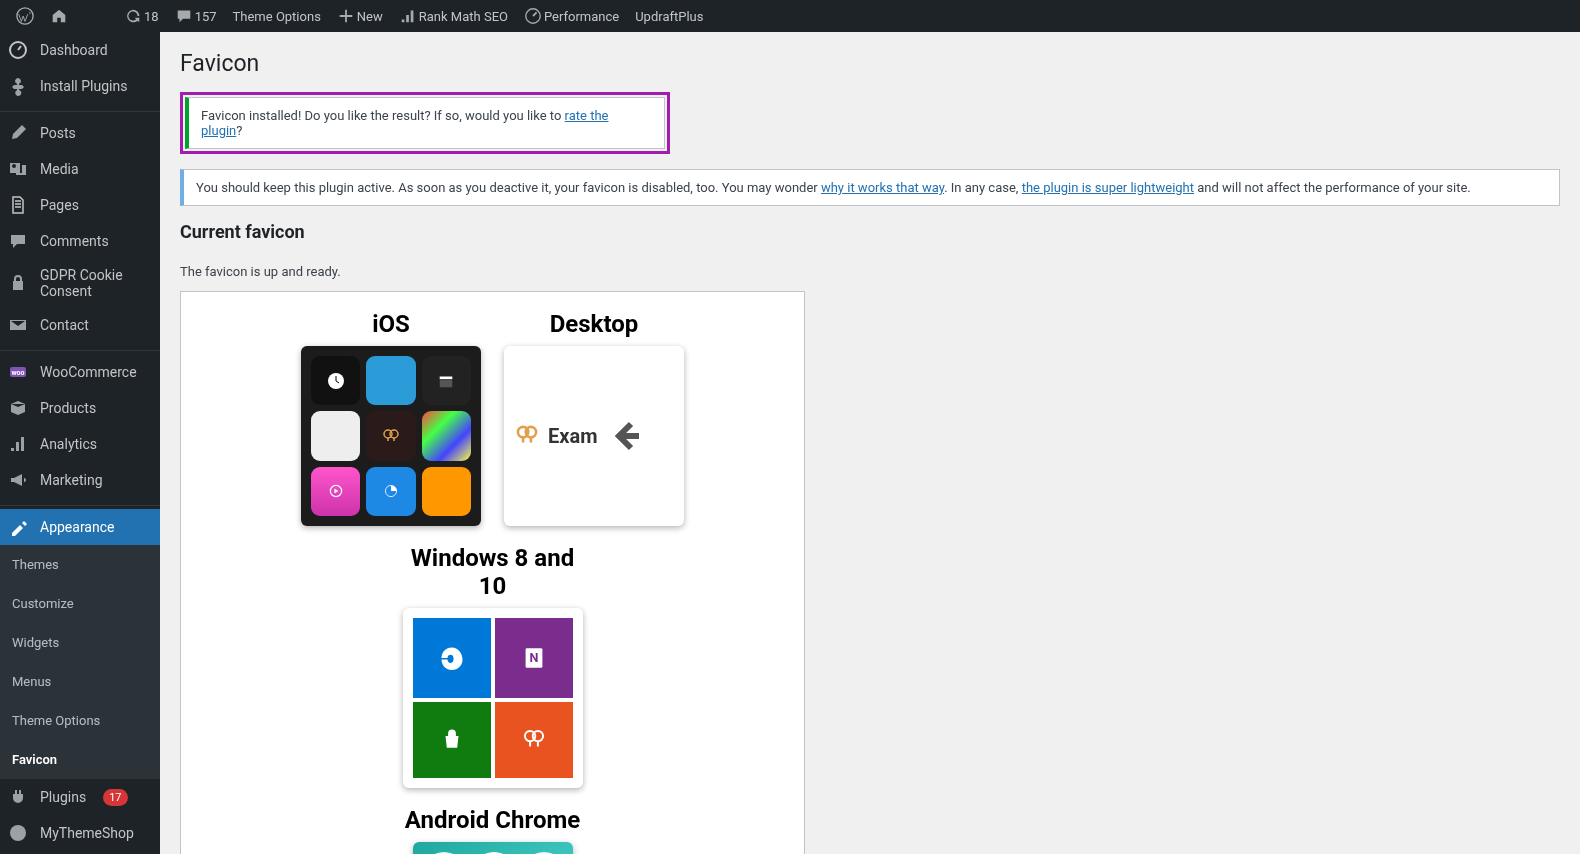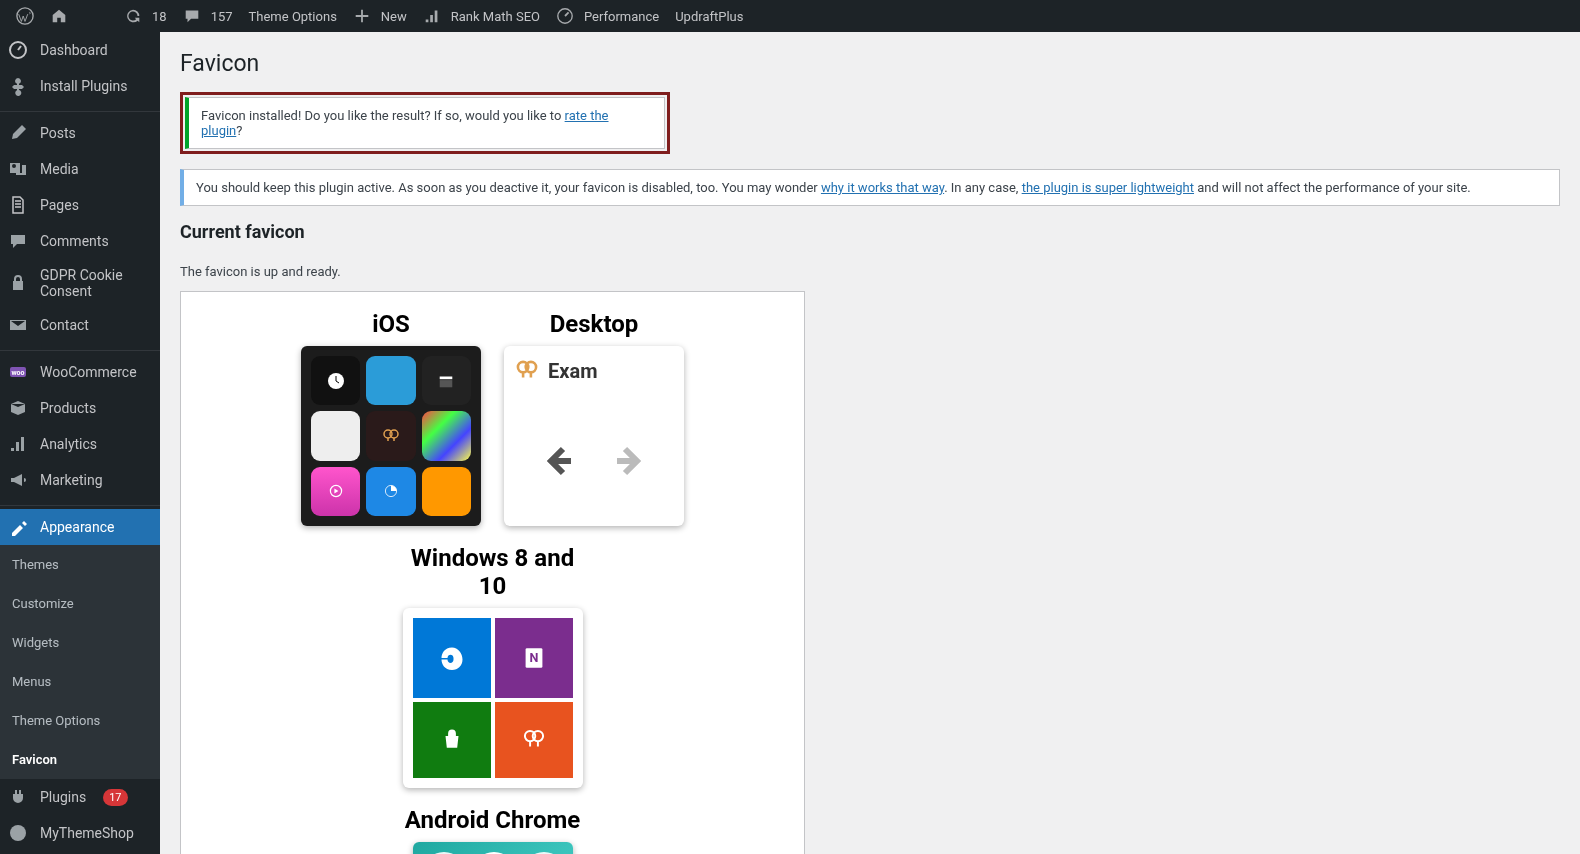--- a/index.html
+++ b/index.html
@@ -1,48 +1,48 @@
 <!DOCTYPE html>
 <html><head>
 <meta charset="utf-8">
 <style>
 *{margin:0;padding:0;box-sizing:border-box;font-family:-apple-system,BlinkMacSystemFont,"Segoe UI",Roboto,sans-serif}
 body{background:#f0f0f1;overflow-x:hidden;font-size:13px;color:#3c434a}
 .adminbar{background:#1d2327;height:32px;display:flex;align-items:center;padding:0 8px;color:#c3c4c7;font-size:13px;position:fixed;top:0;left:0;right:0;z-index:100}
-.adminbar .ab-item{display:flex;align-items:center;padding:0 8px;height:32px;cursor:pointer;gap:10px}
+.adminbar .ab-item{display:flex;align-items:center;padding:0 8px;height:32px;cursor:pointer;gap:2px}
 .adminbar svg{fill:#a7aaad;width:18px;height:18px}
 .sidebar{position:fixed;top:32px;left:0;width:160px;bottom:0;background:#1d2327;color:#c3c4c7;overflow-y:auto}
 .sidebar .menu-item{display:flex;align-items:center;padding:8px 8px;cursor:pointer;gap:12px;position:relative;font-size:14px}
 .sidebar .menu-item.current{background:#2271b1;color:#fff}
 .sidebar .menu-item.current::after{content:'';position:absolute;right:-8px;top:50%;transform:translateY(-50%);border:8px solid transparent;border-right-color:#f0f0f1}
 .sidebar .menu-item svg{width:20px;height:20px;fill:rgba(240,246,252,.6);flex-shrink:0}
 .sidebar .menu-item.current svg{fill:#fff}
 .sidebar .submenu{background:#2c3338}
 .sidebar .submenu .sub-item{padding:12px 12px;cursor:pointer;font-size:13px;color:rgba(240,246,252,.7)}
 .sidebar .submenu .sub-item.current{color:#fff;font-weight:600}
 .sidebar .sep{height:5px;border-bottom:1px solid #32373c;margin:3px 0}
 .badge{background:#d63638;color:#fff;border-radius:10px;padding:0 6px;font-size:11px;line-height:17px;display:inline-block;margin-left:5px}
 .main{margin-left:160px;margin-top:32px;padding:10px 20px 40px 20px}
 h1{font-size:23px;font-weight:400;color:#1d2327;margin:8px 0 15px}
 .notice{background:#fff;border:1px solid #c3c4c7;border-left-width:4px;padding:10px 12px;margin:5px 0 15px;font-size:13px}
 .notice-success{border-left-color:#00a32a}
 .notice-info{border-left-color:#72aee6}
 .notice a{color:#2271b1;text-decoration:underline}
-.highlight-box{border:3px solid #7f1d1d;display:inline-block;padding:2px;margin:5px 0 15px}
+.highlight-box{border:3px solid #a21caf;display:inline-block;padding:2px;margin:5px 0 15px}
 .highlight-box .notice{margin:0}
 h2{font-size:18px;font-weight:700;color:#1d2327;margin:15px 0 22px}
 .status{color:#3c434a;margin-bottom:12px}
 .preview-box{background:#fff;border:1px solid #c3c4c7;padding:18px;display:inline-block;width:625px}
 .preview-grid{display:flex;flex-wrap:wrap;gap:18px;justify-content:center}
 .preview-cell{text-align:center;width:185px}
 .preview-cell .label{font-weight:700;font-size:24px;color:#000;margin-bottom:8px}
 .mock{width:180px;height:180px;border-radius:6px;box-shadow:0 2px 6px rgba(0,0,0,.3);background:#e9e9e9;position:relative;overflow:hidden;margin:0 auto}
 .ios{background:#1c1c1c;padding:10px;display:grid;grid-template-columns:repeat(4,1fr);gap:6px}
 .ios-icon{border-radius:9px;background:#444;width:100%;aspect-ratio:1;display:flex;flex-direction:column;align-items:center;justify-content:center;font-size:7px;color:#fff;position:relative}
-.desktop{background:#fff;display:flex;flex-direction:column}
+.desktop{background:#fff;display:flex;flex-direction:row}
 .tab{display:flex;align-items:center;padding:12px 10px;font-size:20px;font-weight:700;color:#333;gap:8px}
 .arrows{display:flex;gap:30px;justify-content:center;align-items:center;flex:1}
 .win{background:#fff;padding:10px;display:grid;grid-template-columns:1fr 1fr;gap:4px}
 .tile{color:#fff;display:flex;flex-direction:column;align-items:center;justify-content:center;font-size:8px;gap:4px}
 .android{background:#2aa9a9;padding:10px;display:grid;grid-template-columns:repeat(3,1fr);gap:8px;align-content:start}
 .and-icon{width:42px;height:42px;border-radius:50%;background:rgba(255,255,255,.9);margin:0 auto;display:flex;align-items:center;justify-content:center;font-size:8px;color:#333}
 </style>
 </head>
 <body>
 

